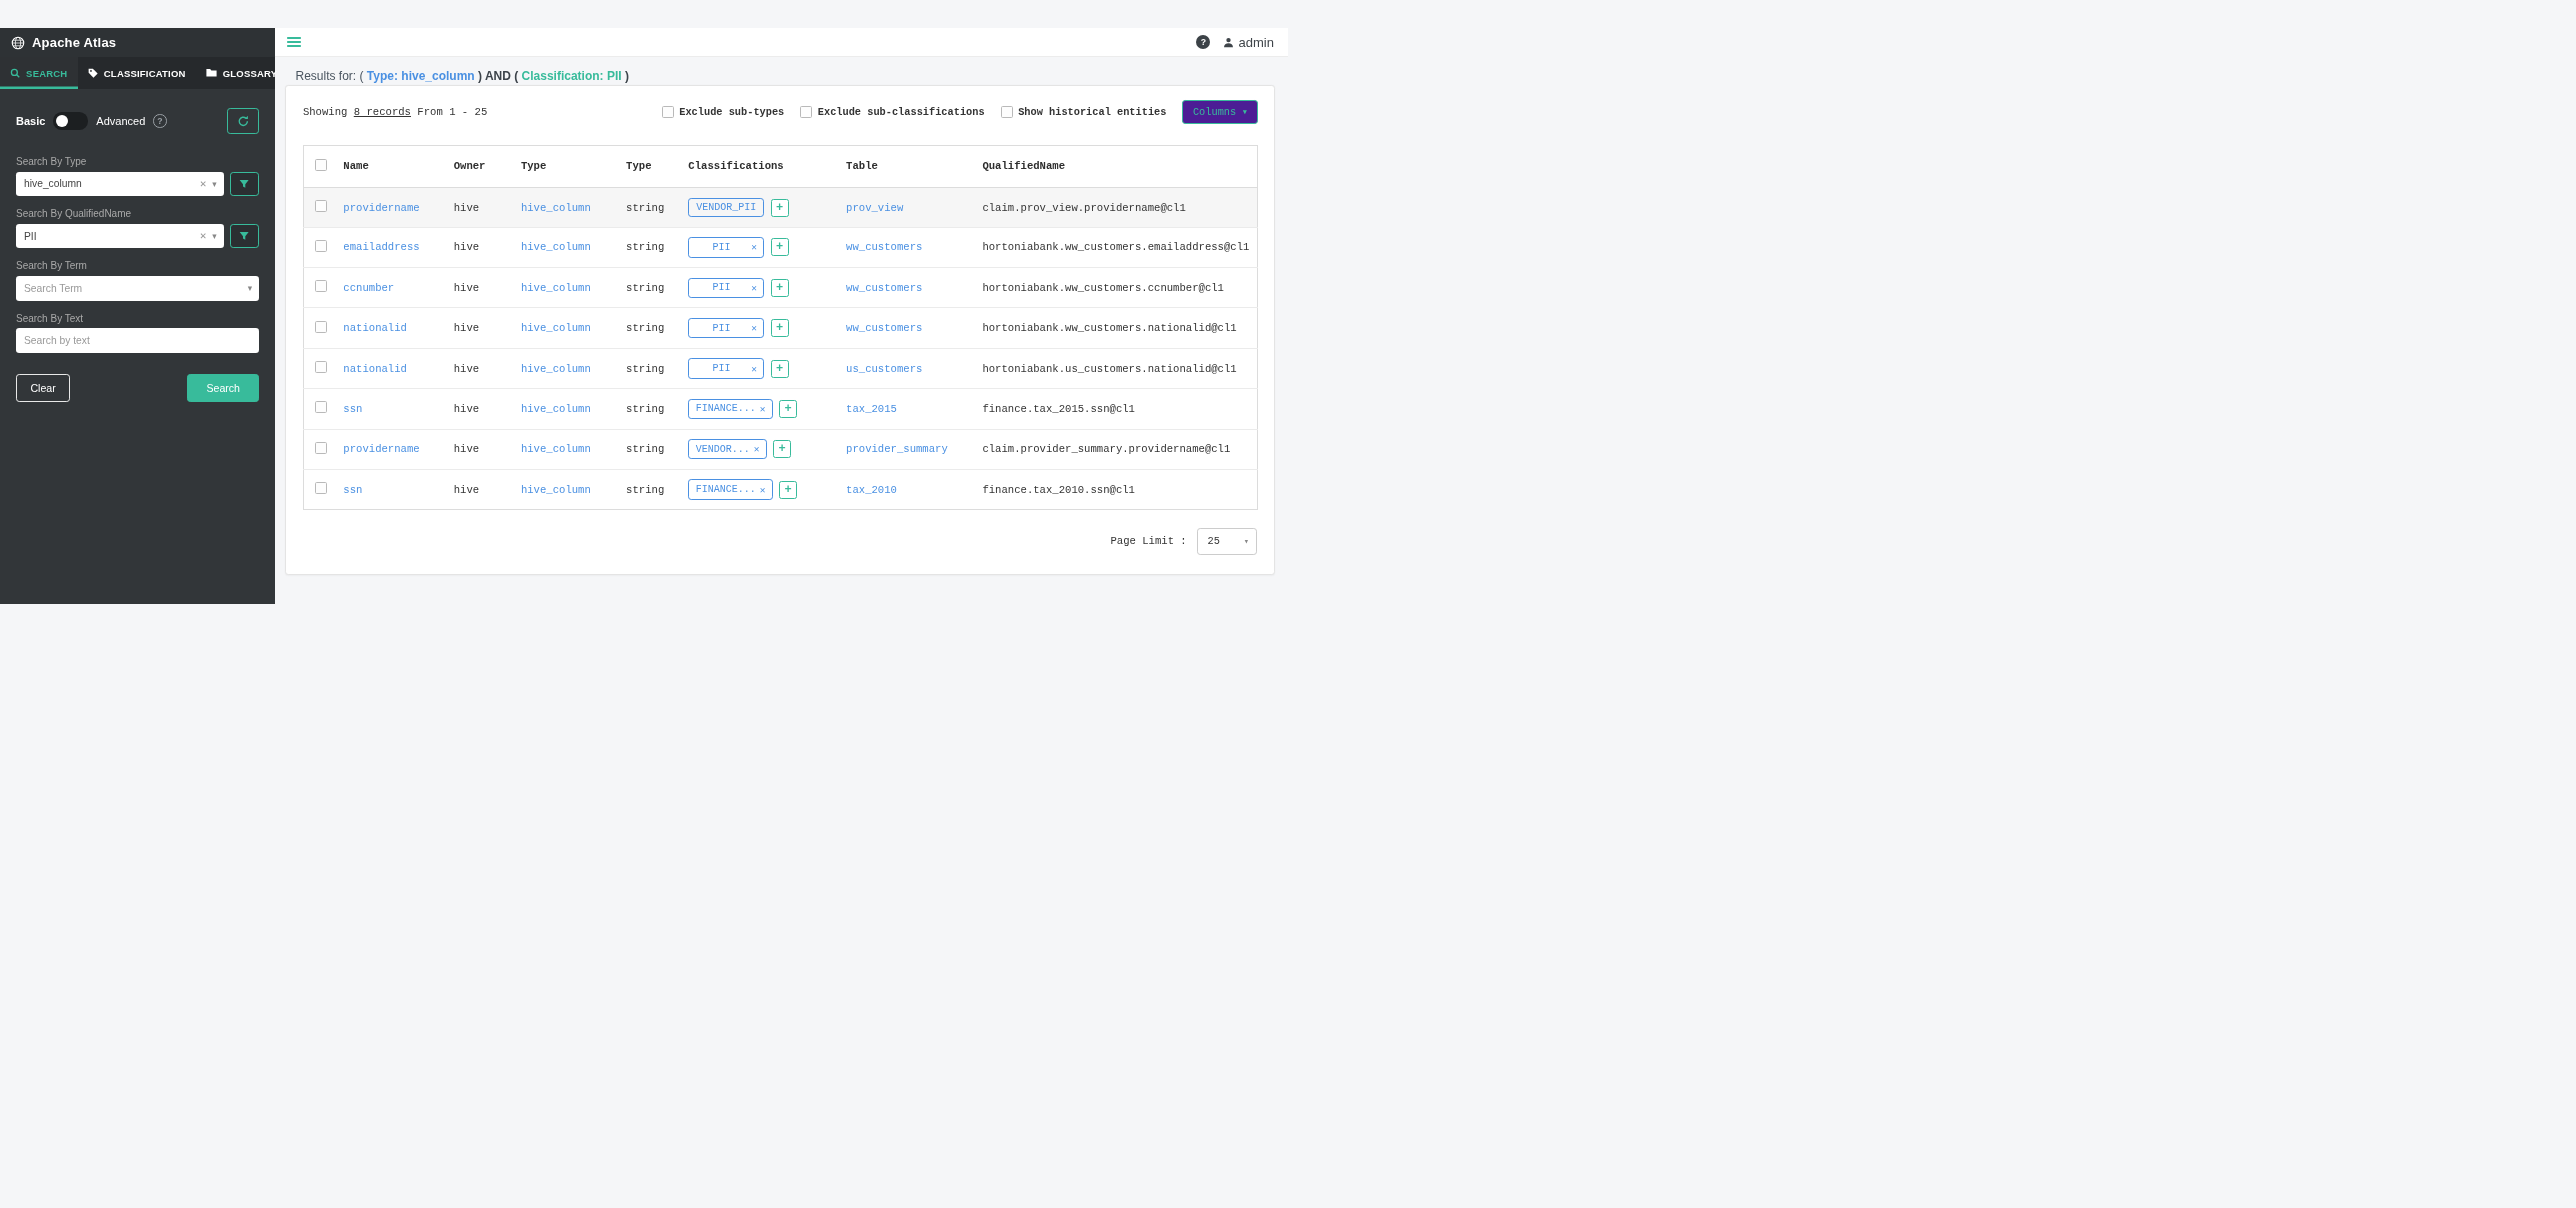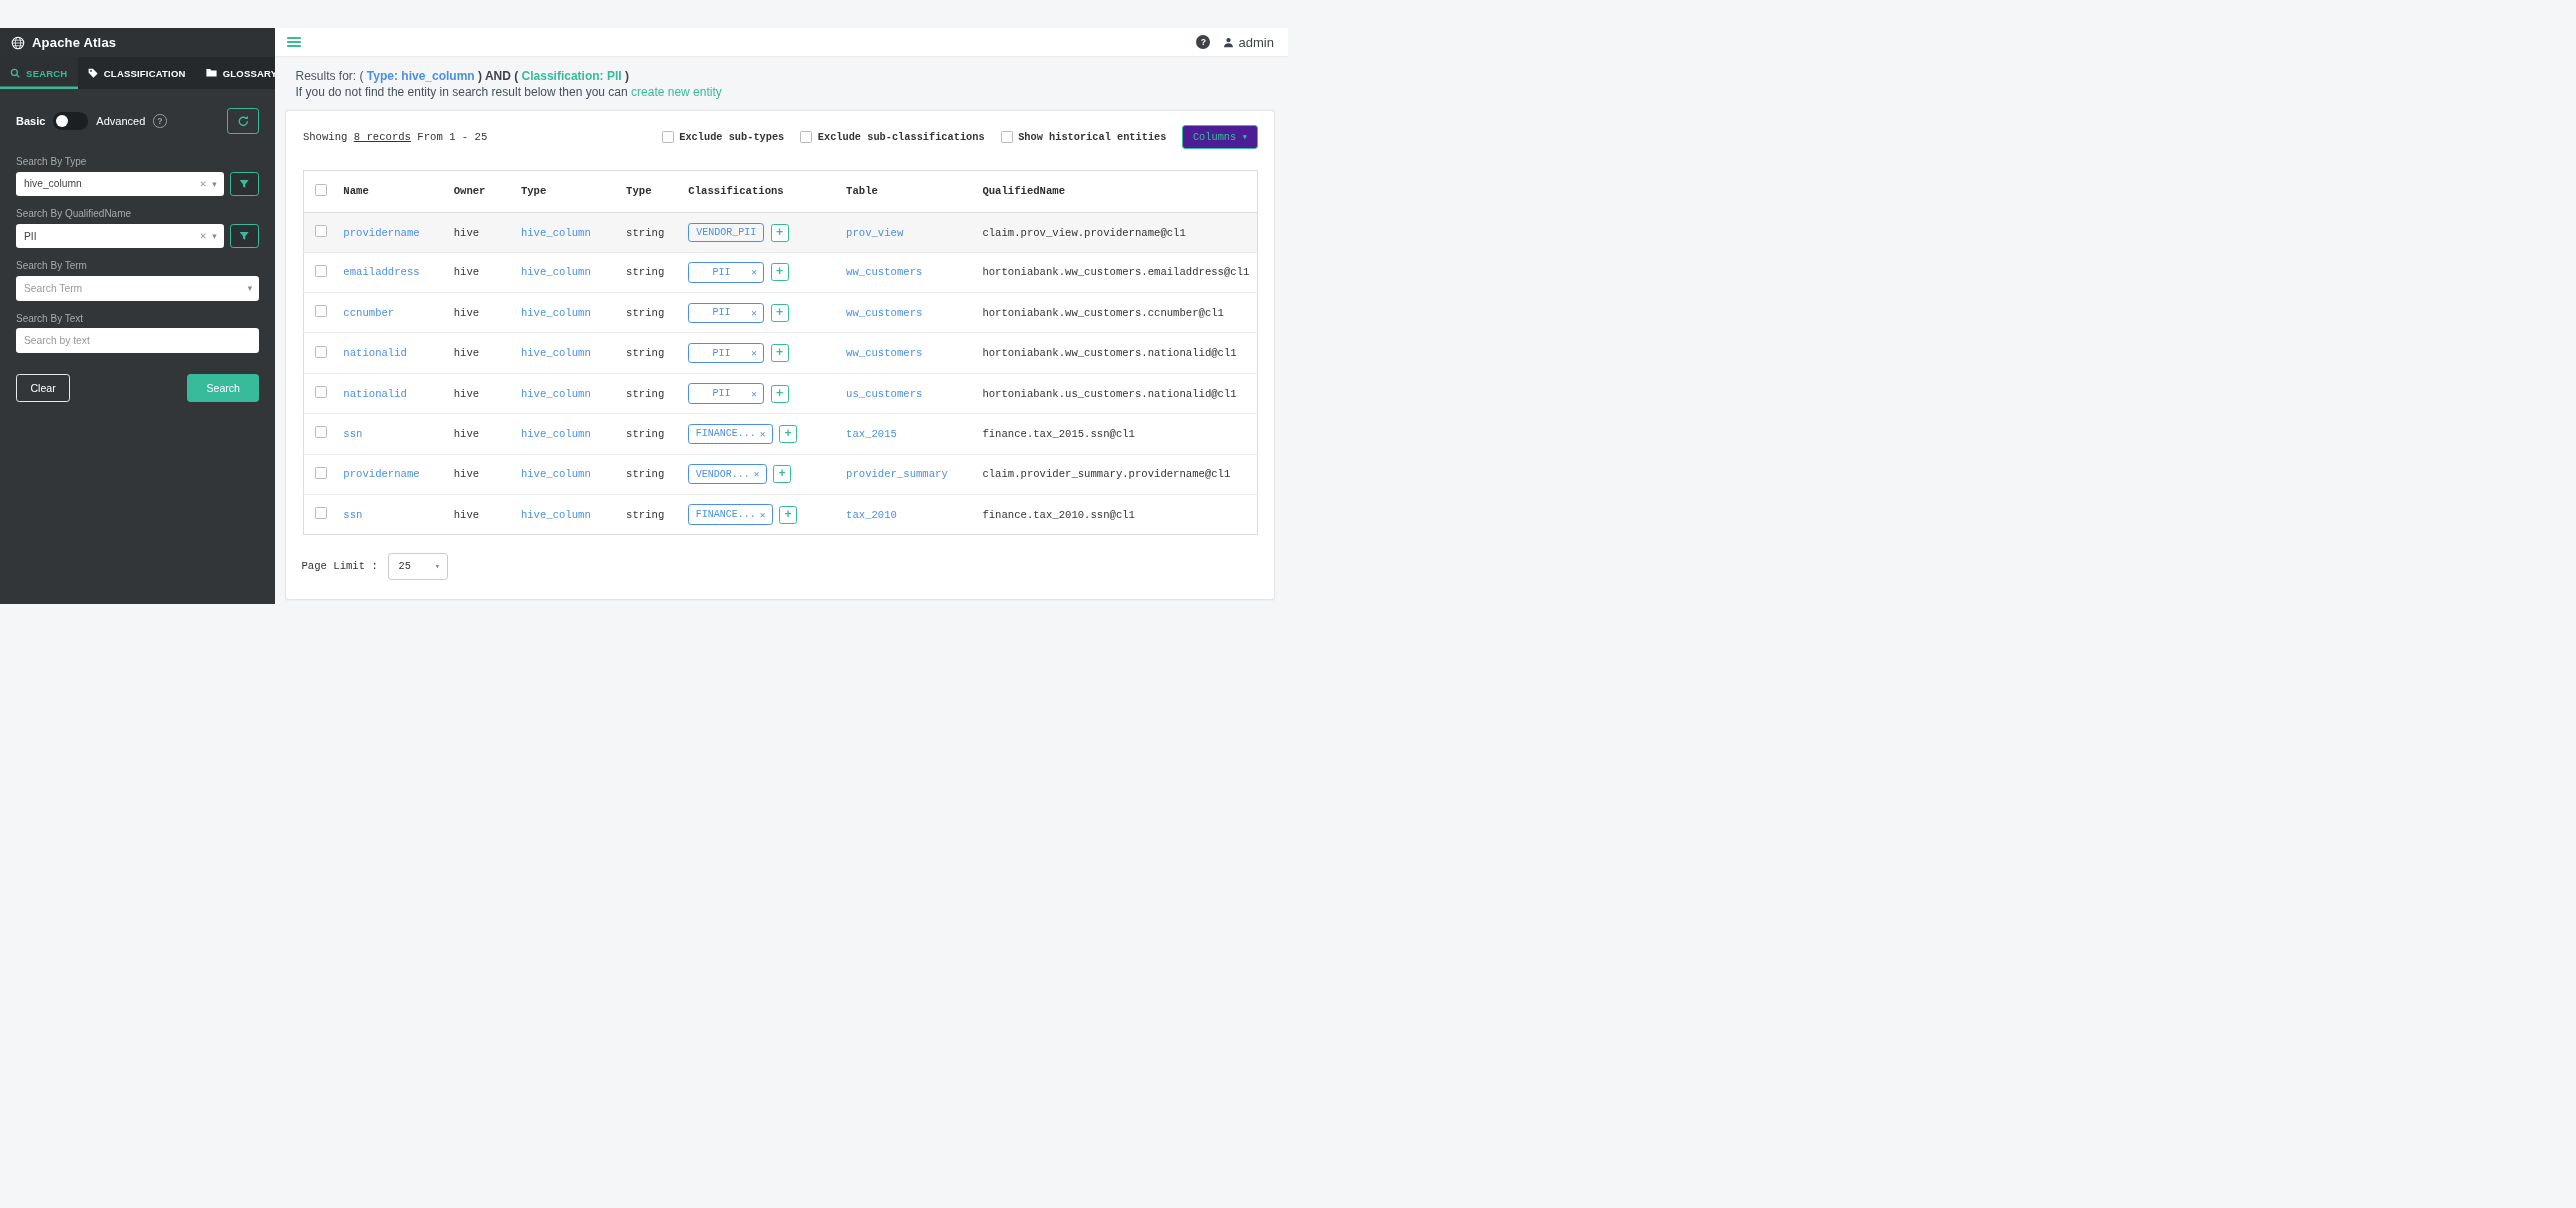--- a/index.html
+++ b/index.html
@@ -109,21 +109,21 @@
   .c-cls{width:162px;} .c-table{width:138px;}
   a.link{color:var(--link);text-decoration:none;cursor:pointer;}
   .tag{display:inline-flex;align-items:center;min-width:76px;padding:3.2px 6.3px;border:0.8px solid var(--link);
        border-radius:3.2px;color:var(--link);font-size:10px;vertical-align:middle;cursor:pointer;}
   .tag .tag-label{flex:1;text-align:center;white-space:nowrap;}
   .tag .tag-x{margin-left:4px;font-weight:bold;font-size:9.5px;cursor:pointer;}
   .plus{width:18px;height:18px;margin-left:6.3px;background:#fff;border:1.2px solid var(--accent);border-radius:2.4px;
         color:var(--accent);font-size:12px;font-weight:bold;line-height:1;vertical-align:middle;cursor:pointer;
         display:inline-flex;align-items:center;justify-content:center;font-family:inherit;}
 
-  .card-foot{display:flex;align-items:center;justify-content:flex-start;gap:10.3px;padding:17.4px 17.4px 19px 16px;}
+  .card-foot{display:flex;align-items:center;justify-content:flex-end;gap:10.3px;padding:17.4px 17.4px 19px 16px;}
   .foot-label{font-size:10.6px;color:#333;}
   .limit-select{width:60px;height:27px;border:0.8px solid #ccc;border-radius:3.2px;background:#fff;display:flex;
                 align-items:center;padding:0 7px 0 9.5px;cursor:pointer;}
   .limit-select .val{flex:1;}
   .limit-select .caret{color:#888;font-size:8.7px;}
 </style>
 </head>
 <body>
 
 <div class="app">
@@ -262,24 +262,20 @@
       </span>
     </header>
 
     <div class="content">
       <div class="results-line">
         <span>Results for: (</span>
         <span class="seg-type">Type: hive_column</span>
         <span class="seg-dark">) AND (</span>
         <span class="seg-cls">Classification: PII</span>
         <span class="seg-dark">)</span>
-      </div>
-      <div class="hint-line">
-        <span>If you do not find the entity in search result below then you can</span>
-        <a>create new entity</a>
       </div>
 
       <section class="card">
         <div class="card-head">
           <div class="showing">
             <span>Showing</span>
             <span class="records">8 records</span>
             <span>From 1 - 25</span>
           </div>
           <div class="opts">

